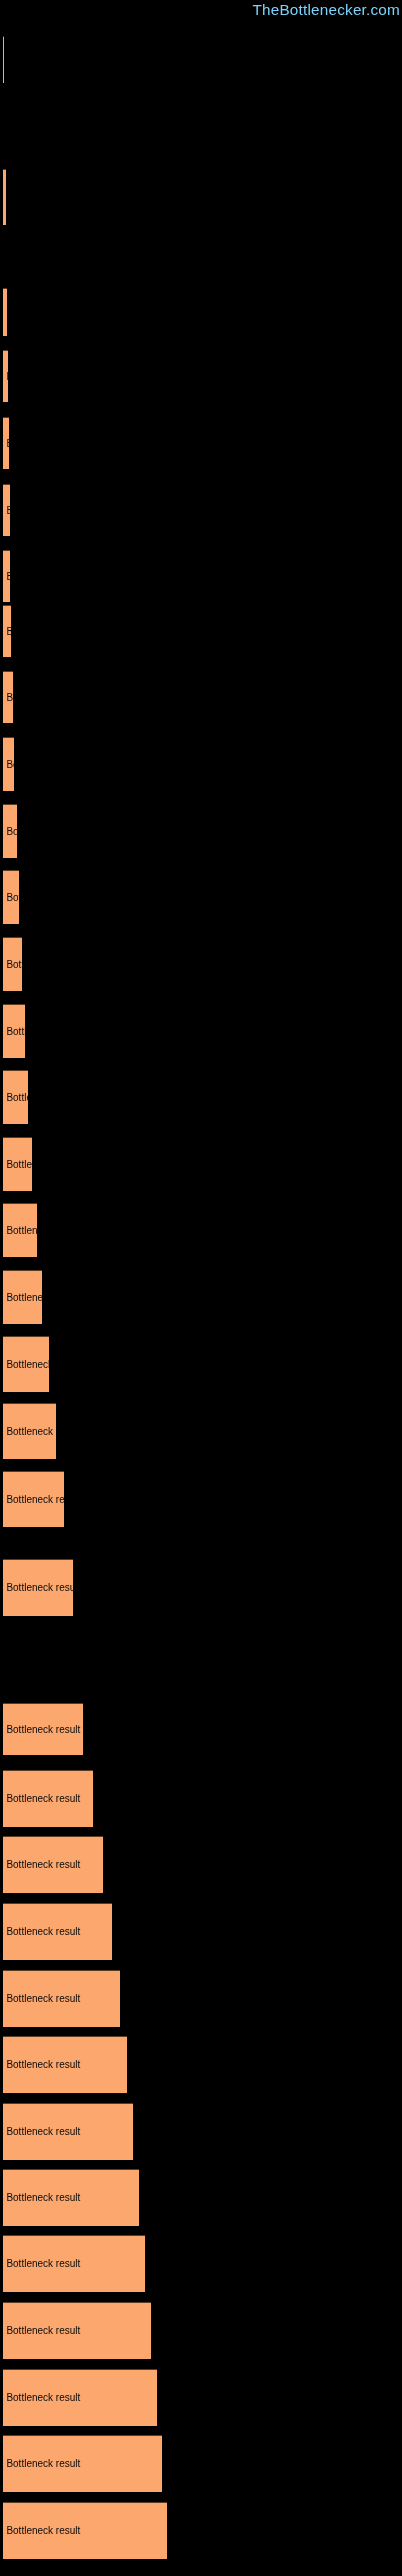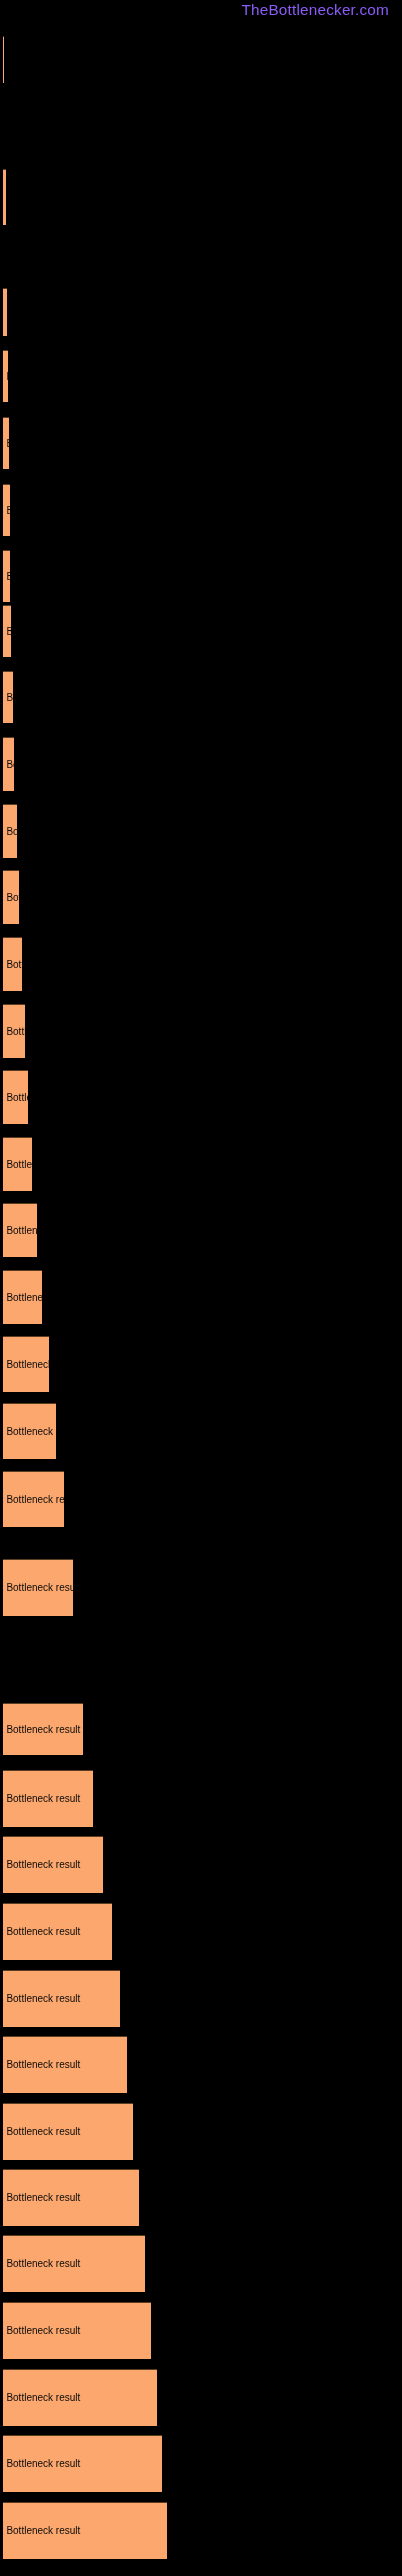--- a/index.html
+++ b/index.html
@@ -9,24 +9,24 @@
     background:#000000;
     overflow:hidden;
   }
   body {
     font-family:"Liberation Sans", sans-serif;
     position:relative;
   }
   #watermark {
     position:absolute;
     top:0px;
-    right:14px;
+    right:3px;
     font-size:15.3px;
     line-height:19.3px;
-    color:#8b5cf6;
+    color:#7dd3fc;
     letter-spacing:0.2px;
     white-space:nowrap;
     font-family:"Liberation Sans", sans-serif;
   }
   #chart {
     position:absolute;
     left:0;
     top:0;
     width:403px;
     height:2576px;

